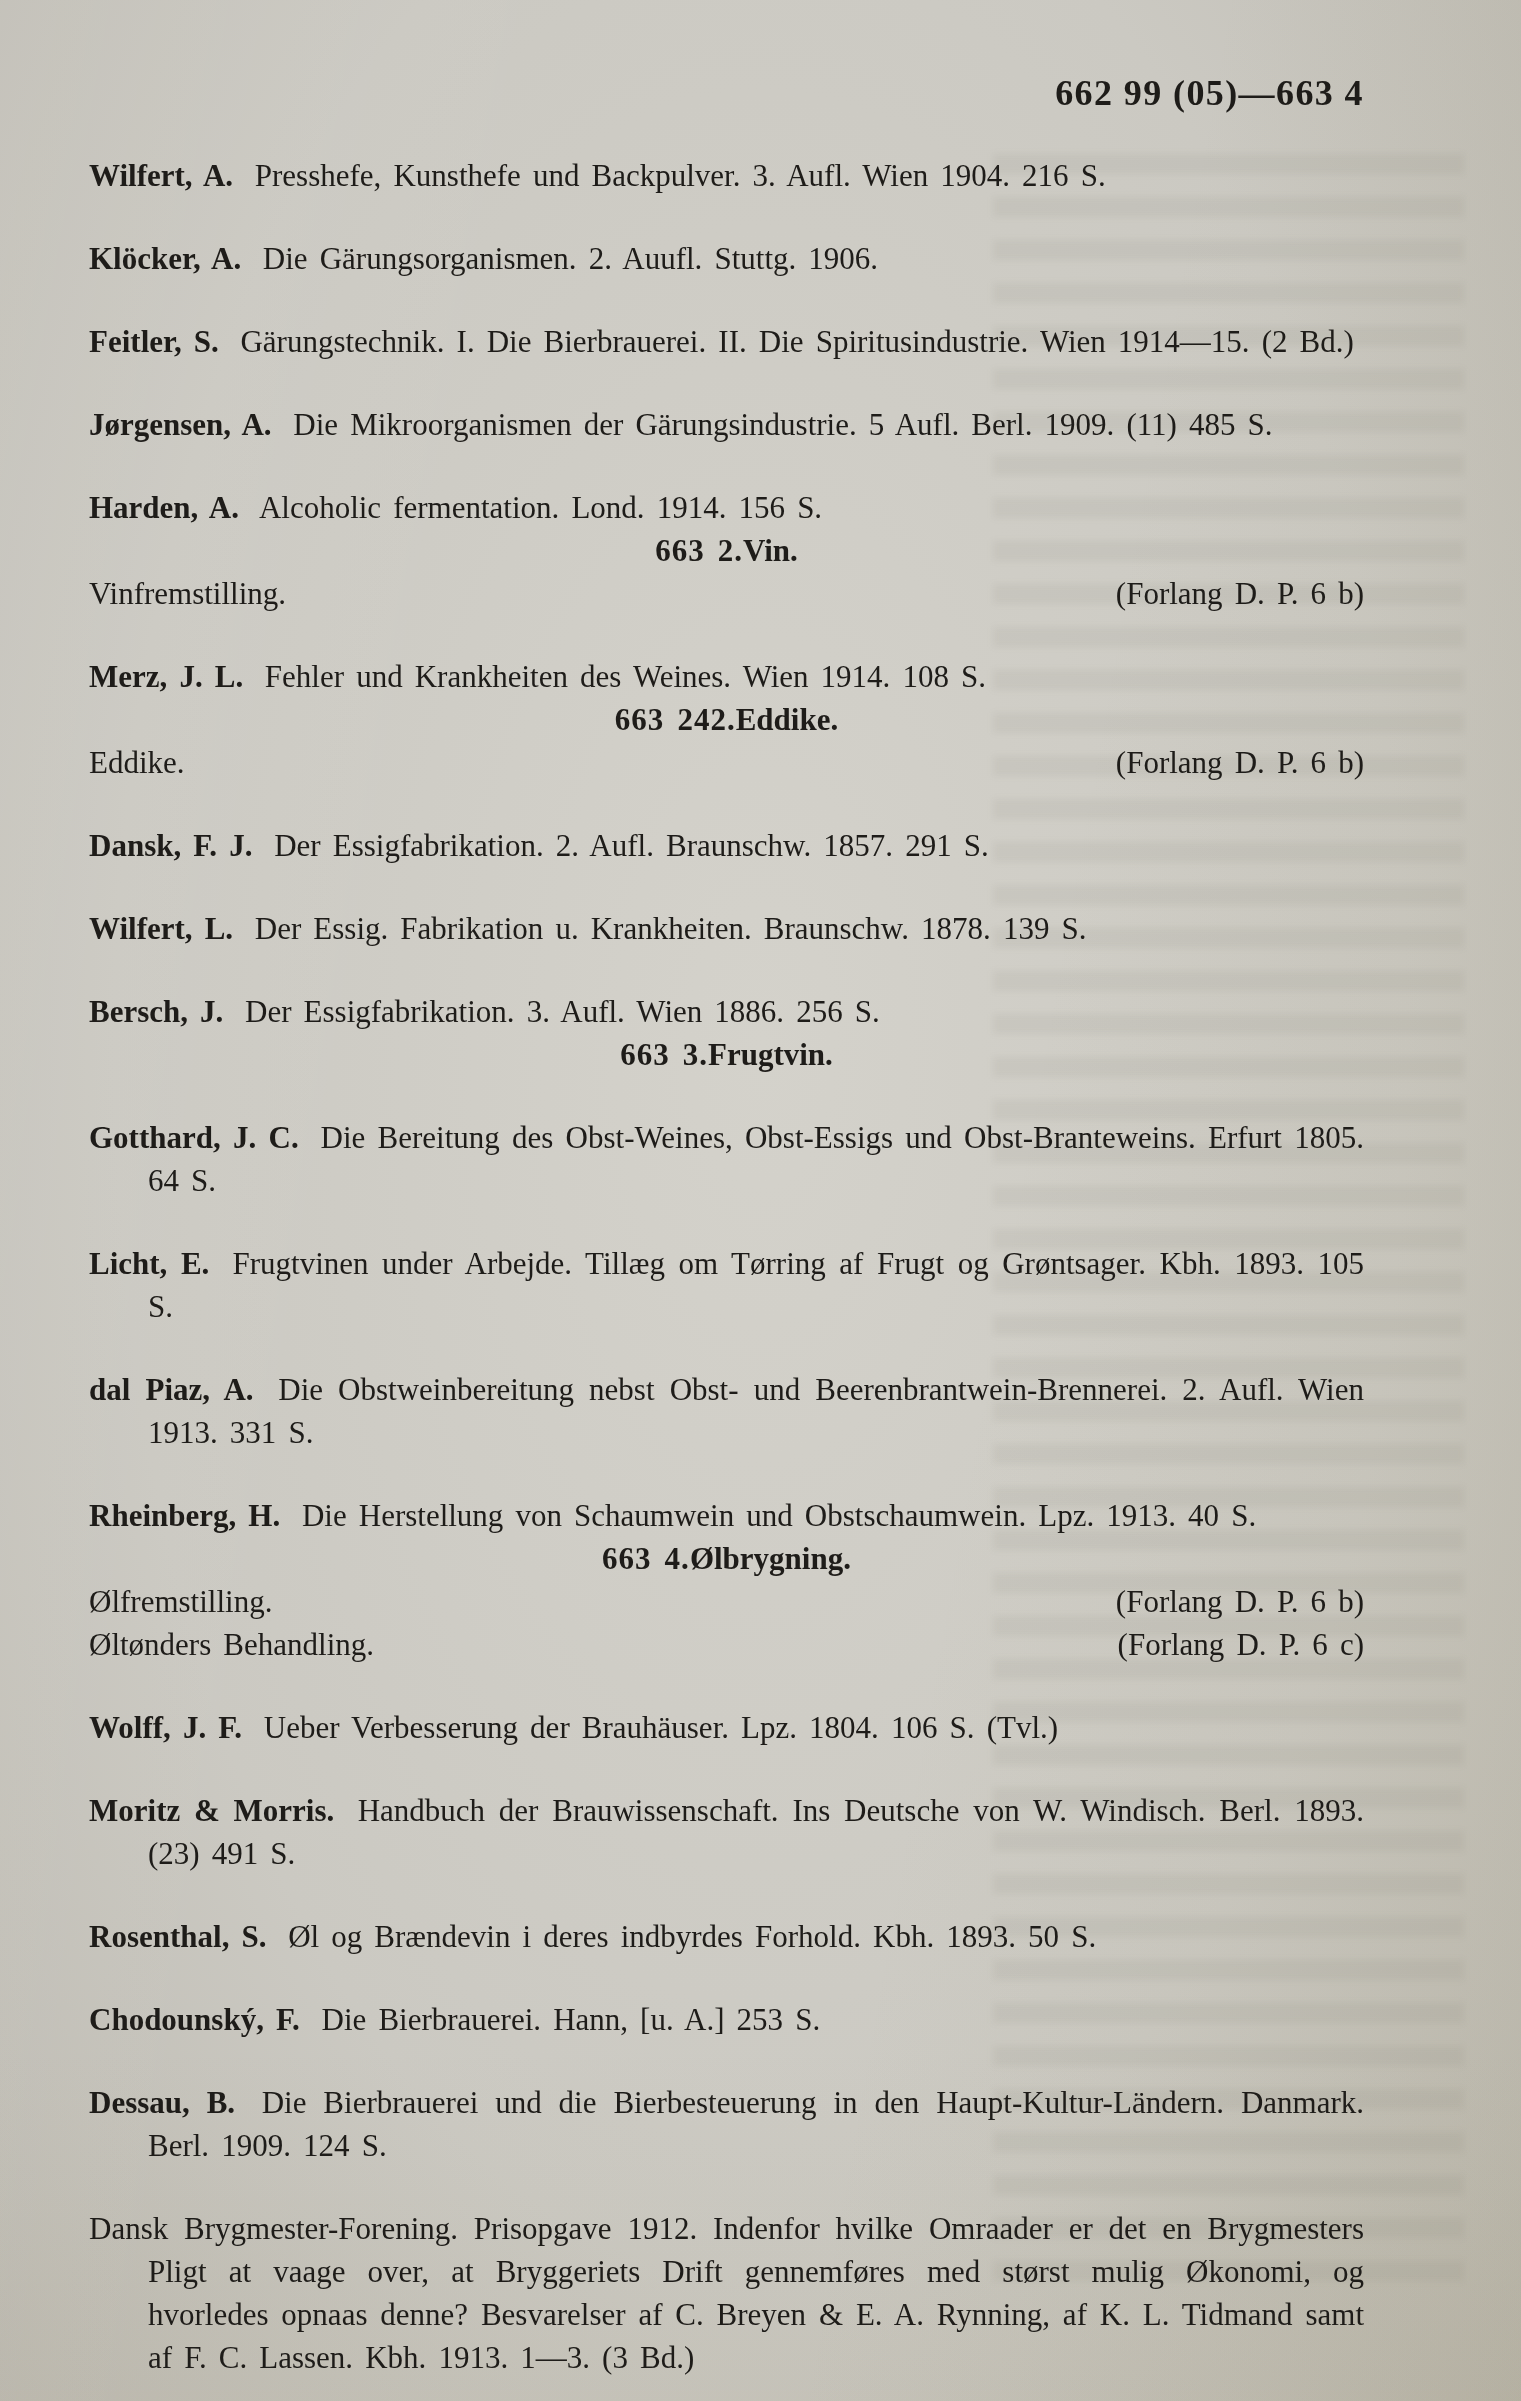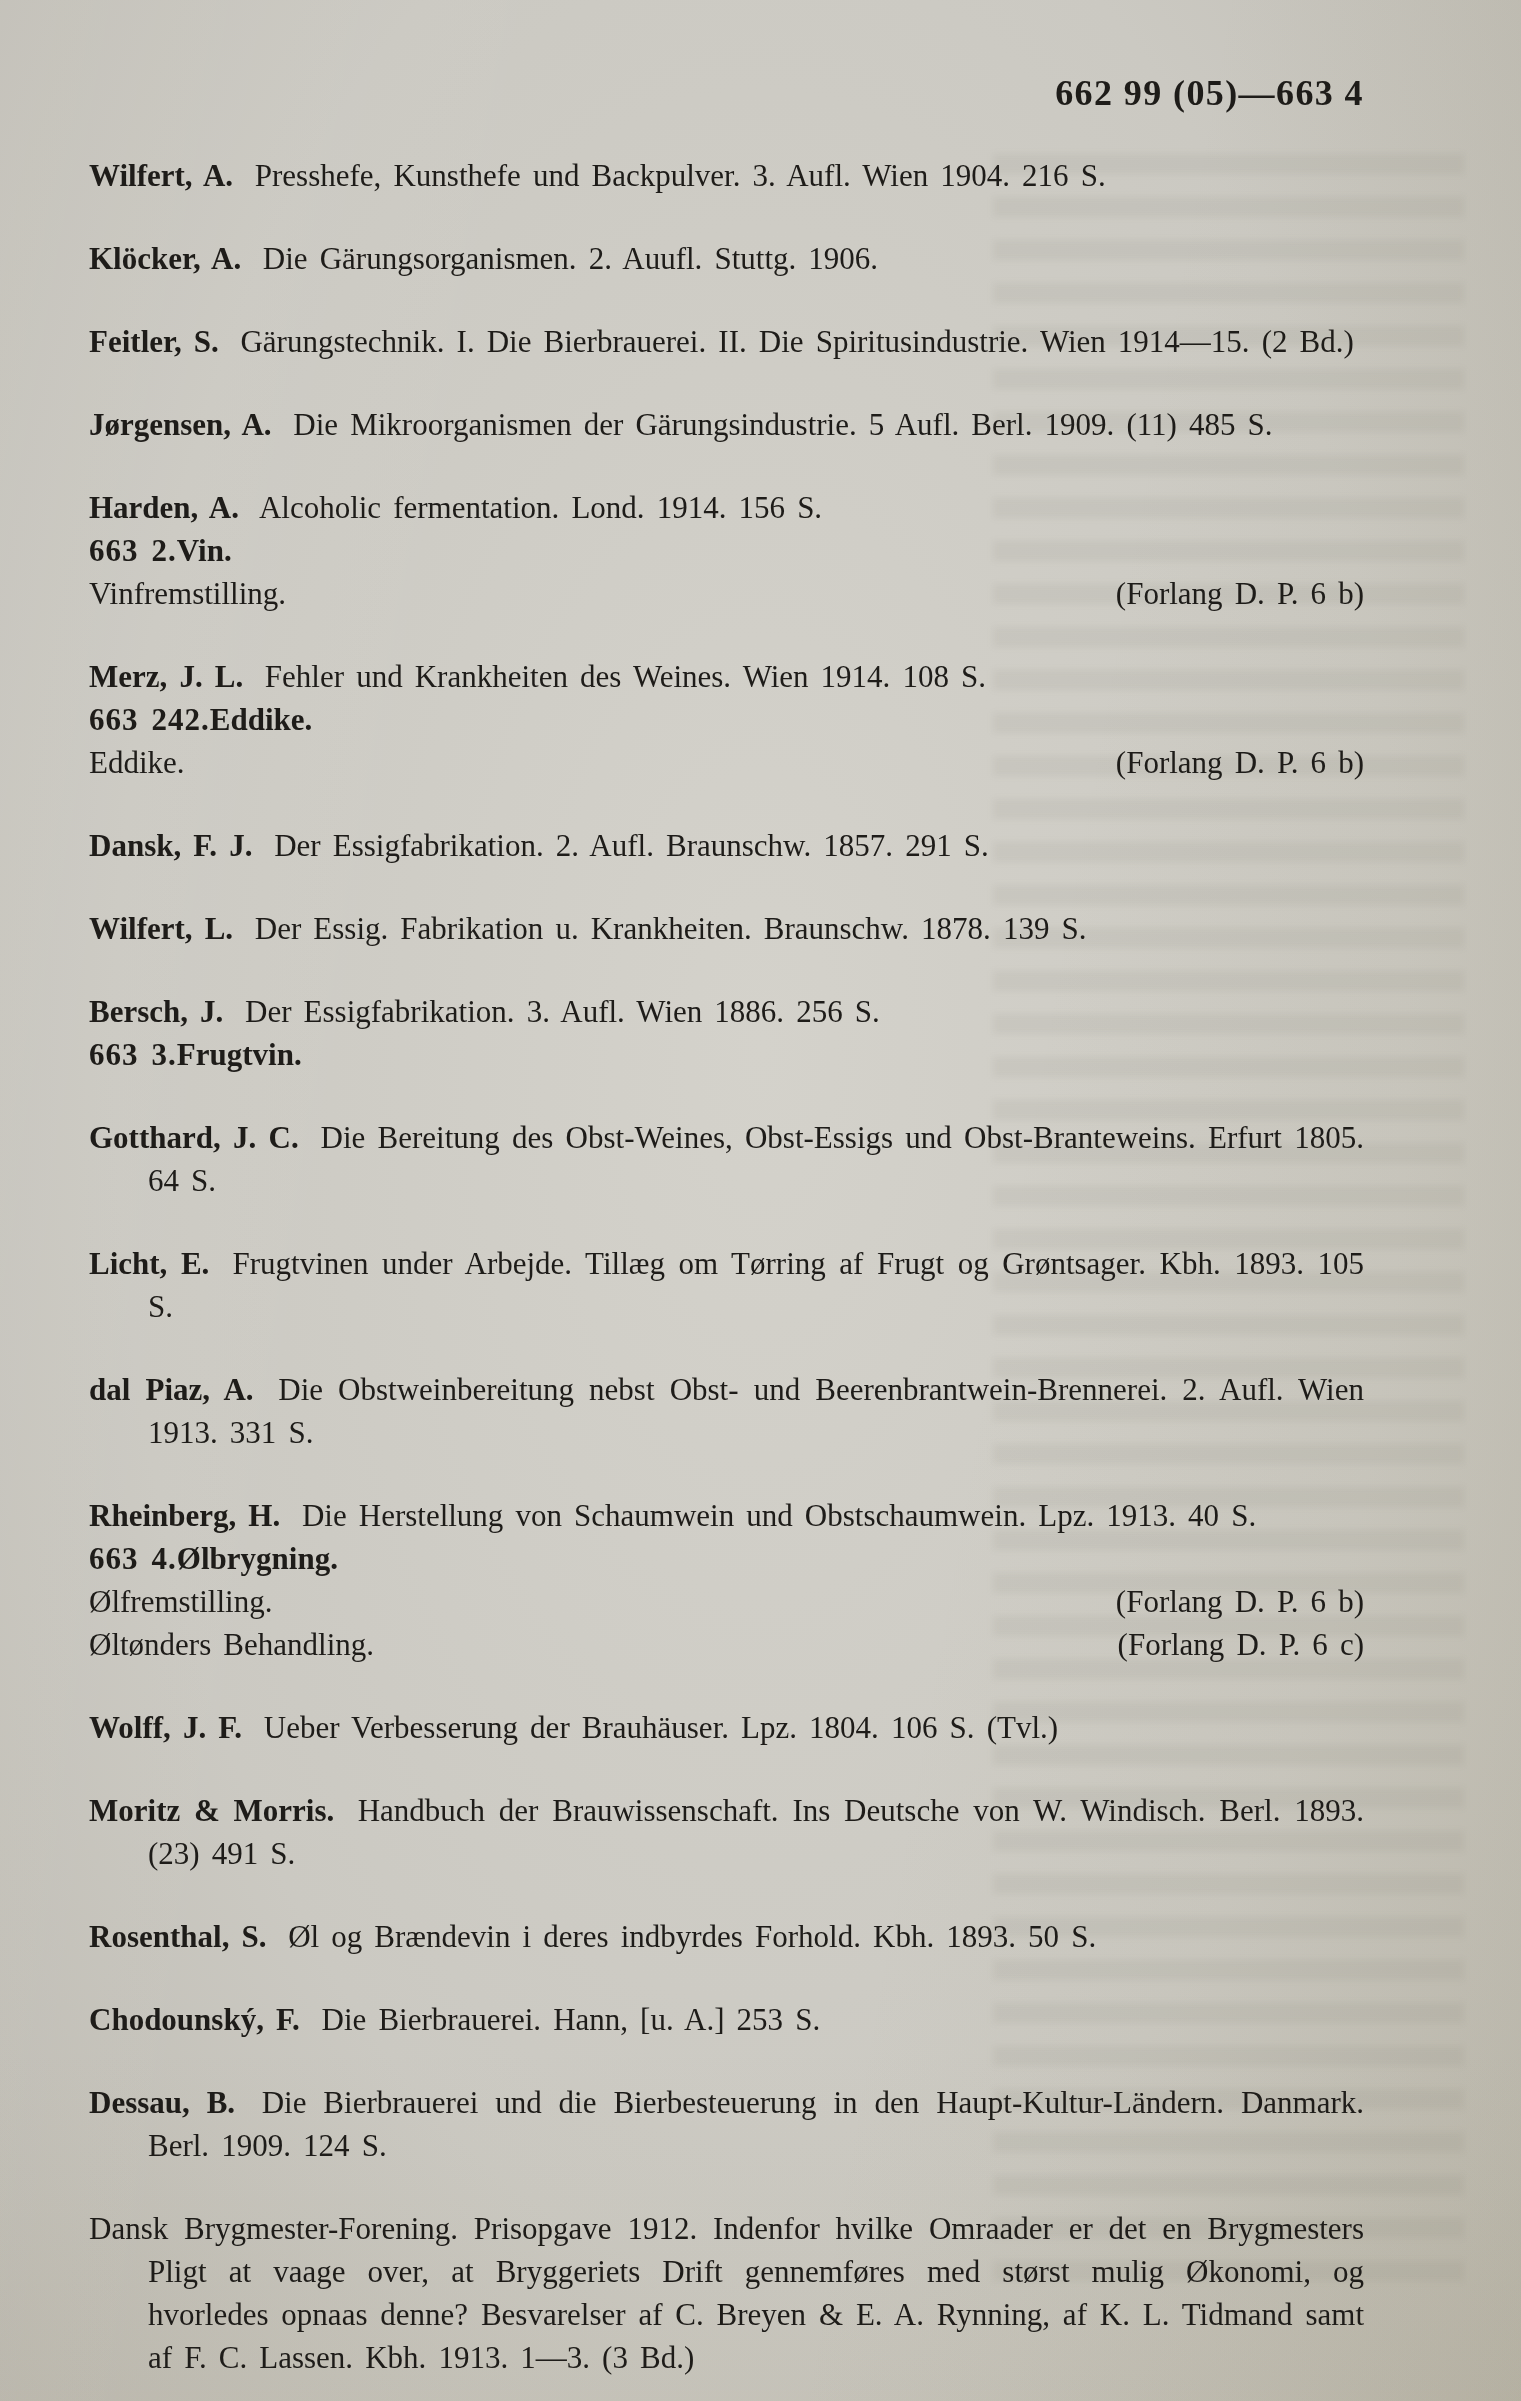--- a/index.html
+++ b/index.html
@@ -57,21 +57,21 @@
     padding-left: 59px;
     text-indent: -59px;
     margin-top: 40px;
   }
   .row.entry .lead {
     font-weight: bold;
     margin-right: 9.6px;
   }
   .row.section {
     display: flex;
-    justify-content: flex-start;
+    justify-content: center;
     font-weight: bold;
   }
   .row.section .code { letter-spacing: 1px; }
   .row.split {
     display: flex;
     justify-content: space-between;
     align-items: center;
   }
   .footer {
     position: relative;

